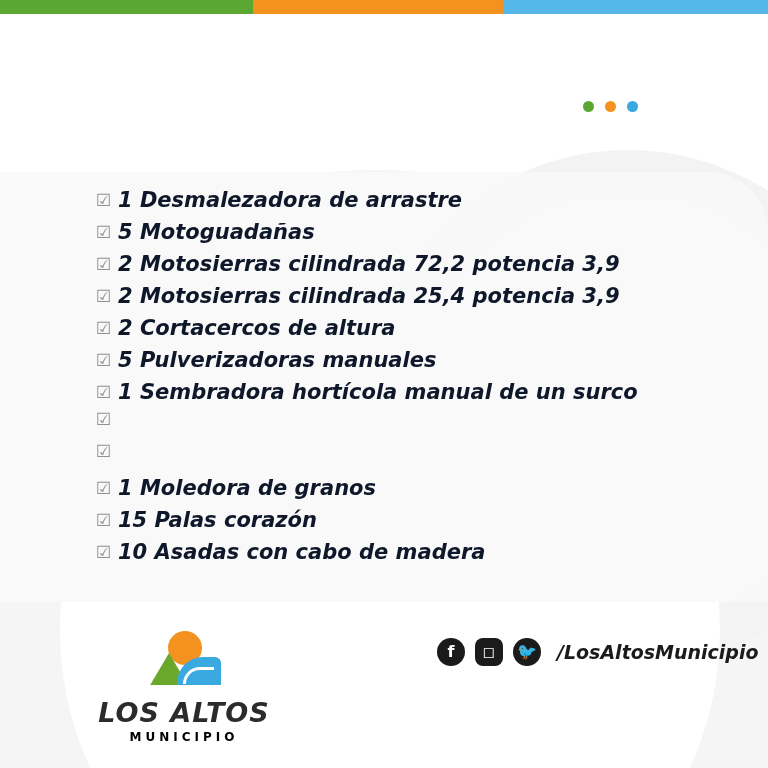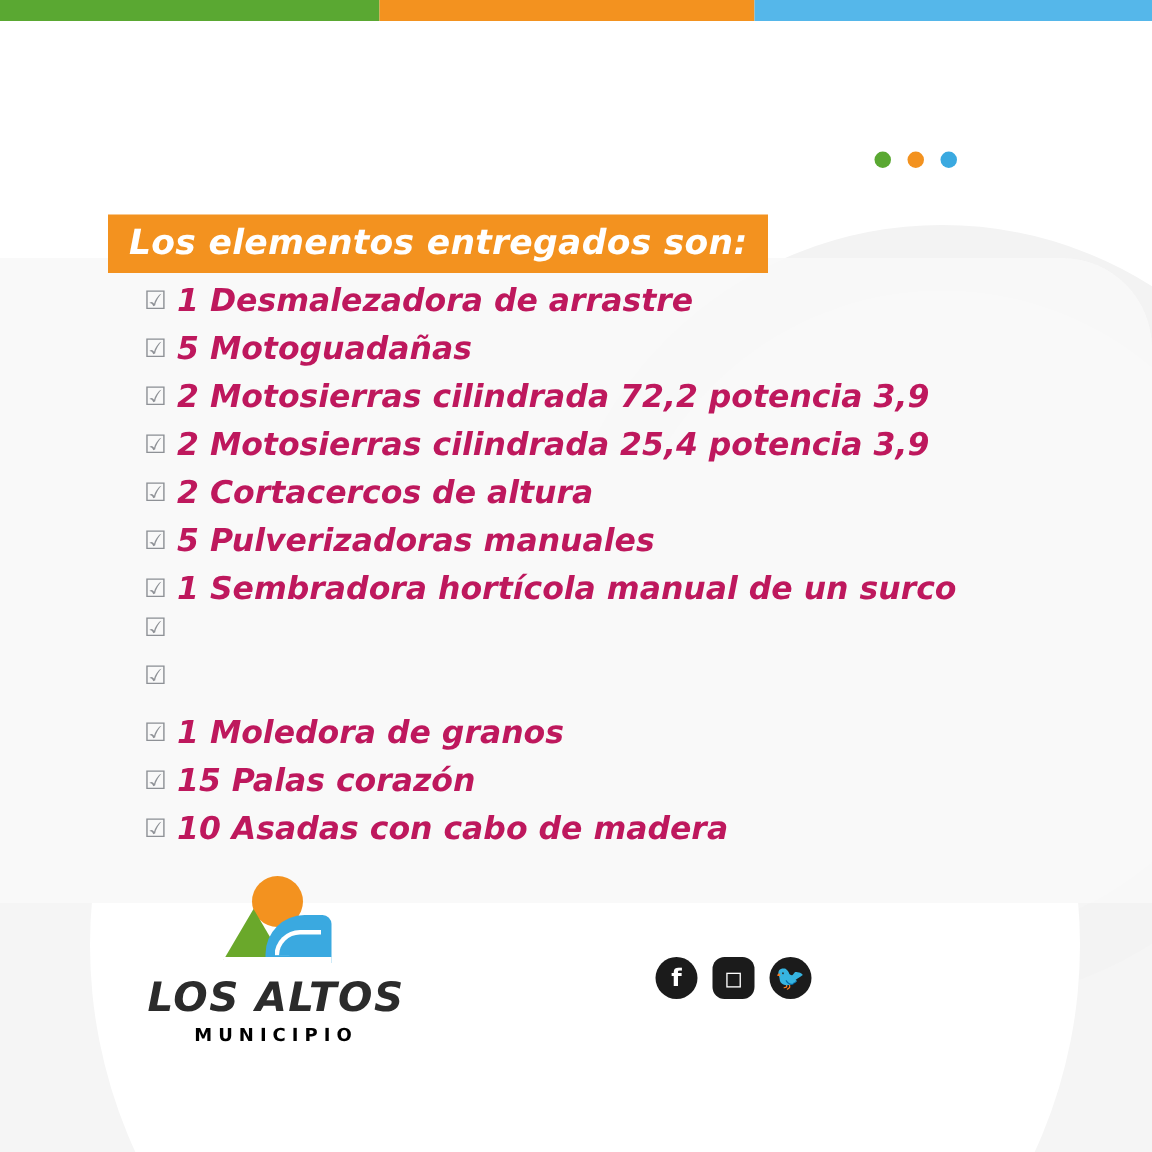--- a/index.html
+++ b/index.html
@@ -136,27 +136,27 @@
     width: 22px;
     flex: 0 0 22px;
     color: #8e9196;
     font-size: 17px;
     font-style: normal;
     font-weight: normal;
     line-height: 1;
     position: relative;
     top: -1px;
   }
-  .item-text { color: #be185d; }
+  .item-text { color: #0f172a; }
 
   
   .logo-block {
     position: absolute;
     left: 84px;
-    top: 584px;
+    top: 631px;
     width: 200px;
     text-align: center;
   }
   .logo-mark {
     position: relative;
     width: 82px;
     height: 62px;
     margin: 0 auto 6px auto;
   }
   .logo-sun {
@@ -264,23 +264,20 @@
   <div class="arc-ring2"></div>
   <div class="bg-arc arc-mid"></div>
   <div class="panel-light"></div>
 
   <div class="dots">
     <span class="dot" style="background:#5aa832"></span>
     <span class="dot" style="background:#f3921f"></span>
     <span class="dot" style="background:#3aa9e0"></span>
   </div>
 
-  <div class="heading-wrap">
-    <span class="heading">Los elementos entregados son:</span>
-  </div>
 
   <div class="items">
     <div class="item">
       <span class="check">☑</span>
       <span class="item-text">1 Desmalezadora de arrastre</span>
     </div>
     <div class="item">
       <span class="check">☑</span>
       <span class="item-text">5 Motoguadañas</span>
     </div>
@@ -333,15 +330,16 @@
       <div class="logo-base"></div>
     </div>
     <div class="logo-name">LOS ALTOS</div>
     <div class="logo-sub">MUNICIPIO</div>
   </div>
 
   <div class="social">
     <span class="sicon">f</span>
     <span class="sicon ig">◻</span>
     <span class="sicon">🐦</span>
+    <span class="social-handle">/LosAltosMunicipio</span>
   </div>
 
 </div>
 
 </body></html>

